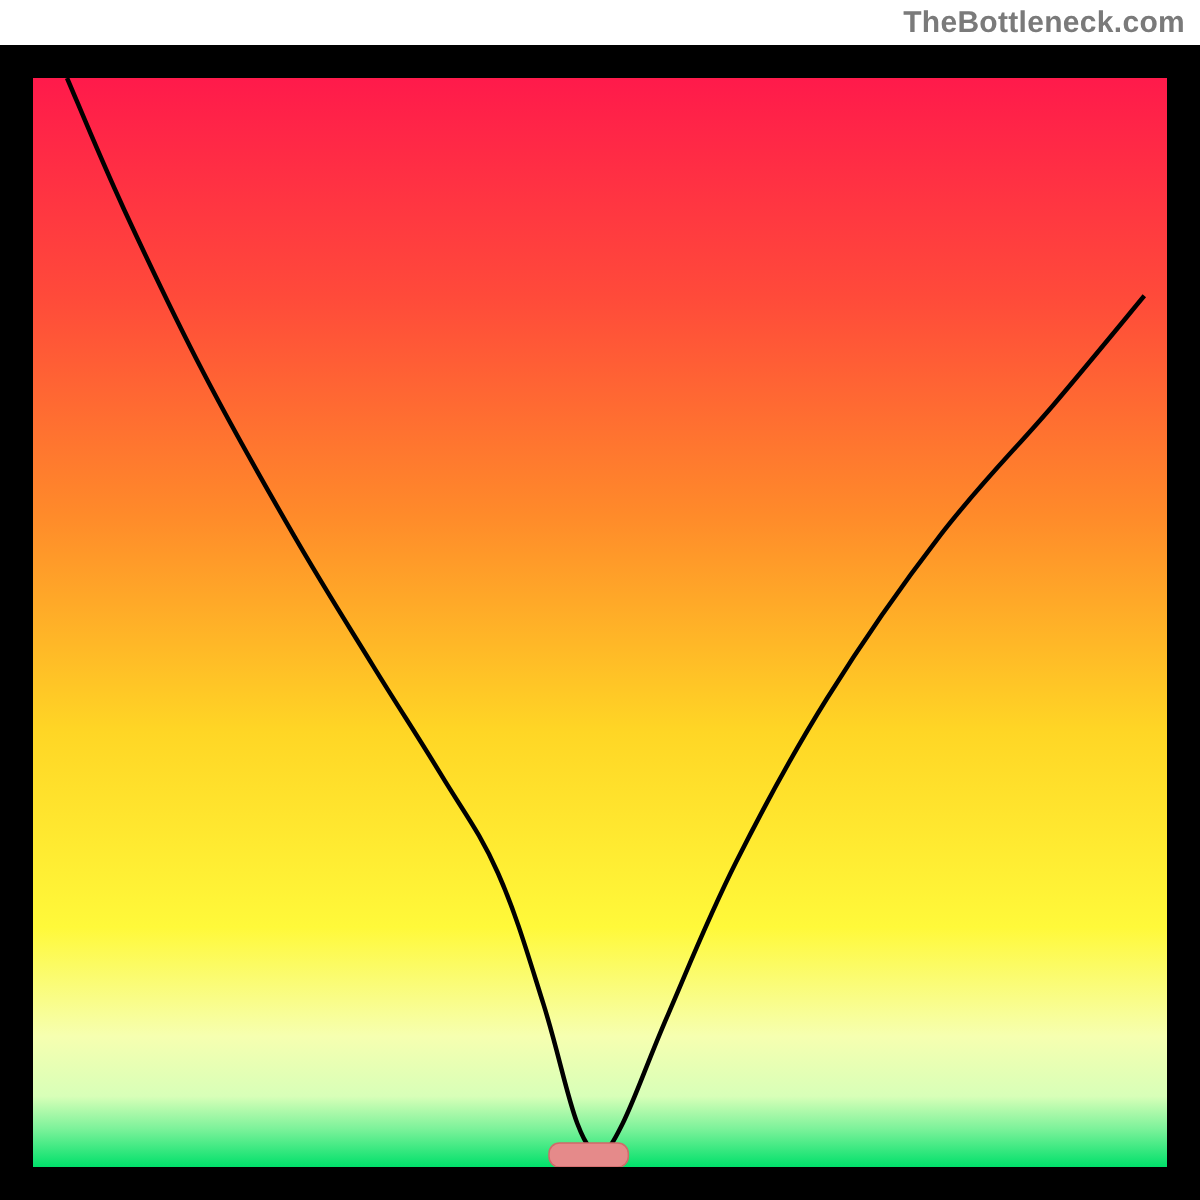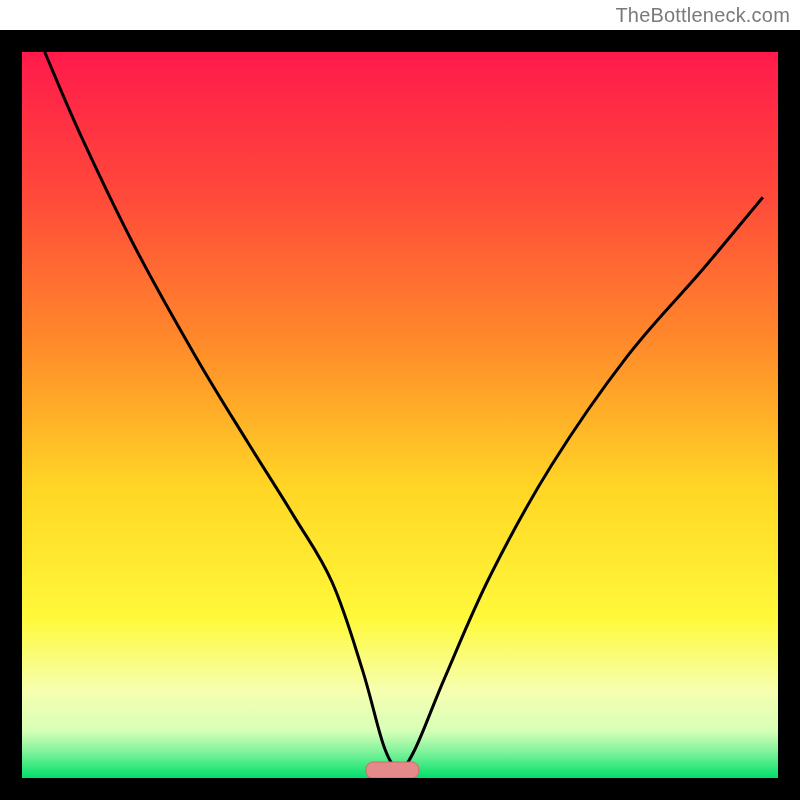--- a/index.html
+++ b/index.html
@@ -14,21 +14,21 @@
   .wrap {
     position: relative;
     width: 800px;
     height: 800px;
   }
   .attribution {
     position: absolute;
     top: 4px;
     right: 10px;
     font-size: 20px;
-    font-weight: 400;
+    font-weight: 700;
     color: #7a7a7a;
     letter-spacing: 0.2px;
   }
   svg {
     display: block;
   }
 </style>
 </head>
 <body>
 

